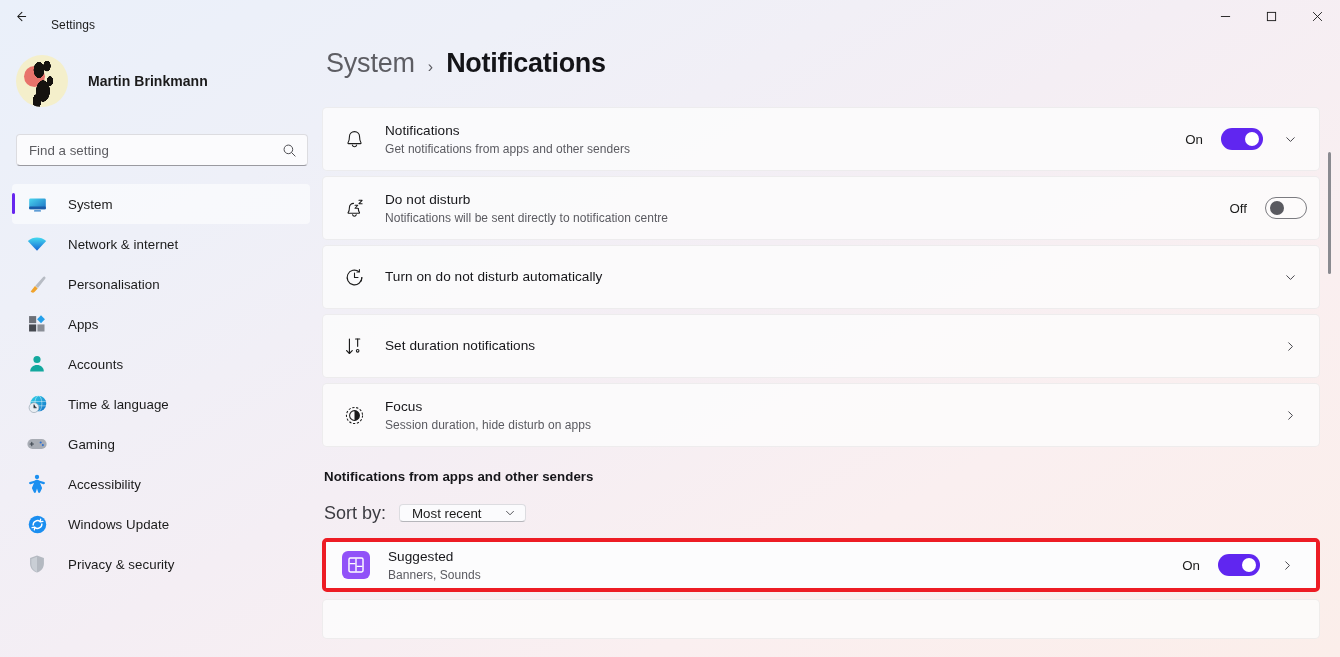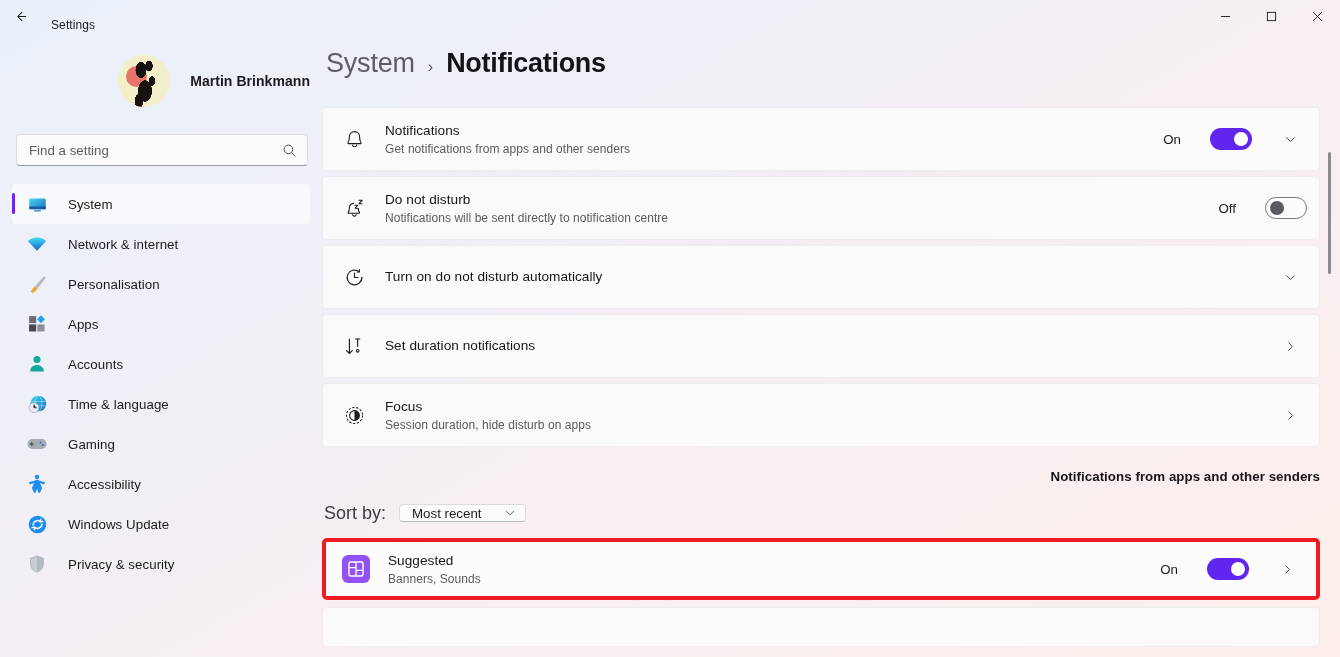--- a/index.html
+++ b/index.html
@@ -52,21 +52,20 @@
     width: 322px;
     height: 625px;
     padding: 0 12px;
   }
   .profile {
     display: flex;
     align-items: center;
     height: 74px;
     padding-left: 4px;
     margin-top: 12px;
-    justify-content: flex-end;
   }
   .avatar {
     width: 52px; height: 52px;
     border-radius: 50%;
     background: #f4efcb;
     position: relative;
     overflow: hidden;
     flex: none;
   }
   .avatar .sun {
@@ -210,21 +209,21 @@
   .card-sub {
     font-size: 12px;
     color: #5a5a60;
     margin-top: 2px;
     letter-spacing: .05px;
   }
   .card-right {
     display: flex;
     align-items: center;
     flex: none;
-    gap: 15px;
+    gap: 4px;
   }
   .toggle-state {
     font-size: 13.3px;
     color: #1b1b1b;
     margin-right: 14px;
   }
 
   
   .switch {
     width: 42px; height: 22px;
@@ -255,21 +254,20 @@
     border-radius: 4px;
   }
 
   
   .section-head {
     font-size: 13.3px;
     font-weight: bold;
     color: #16161a;
     margin: 22px 0 0 2px;
     letter-spacing: .05px;
-    text-align: right;
   }
   .sortrow {
     display: flex;
     align-items: center;
     margin: 14px 0 0 2px;
     height: 30px;
   }
   .sort-label {
     font-size: 18px;
     color: #3b3b41;
@@ -295,21 +293,21 @@
     margin-top: 10px;
     border: 4px solid #ed1c24;
     border-radius: 5px;
     padding: 0;
   }
   .highlight-wrap .card {
     margin-bottom: 0;
     border: none;
     border-radius: 1px;
     background: #fcfcfd;
-    height: 54px;
+    height: 46px;
   }
   .app-ico {
     width: 28px; height: 28px;
     border-radius: 6px;
     background: #9152f8;
     display: flex; align-items: center; justify-content: center;
     flex: none;
     margin-right: 18px;
   }
 

